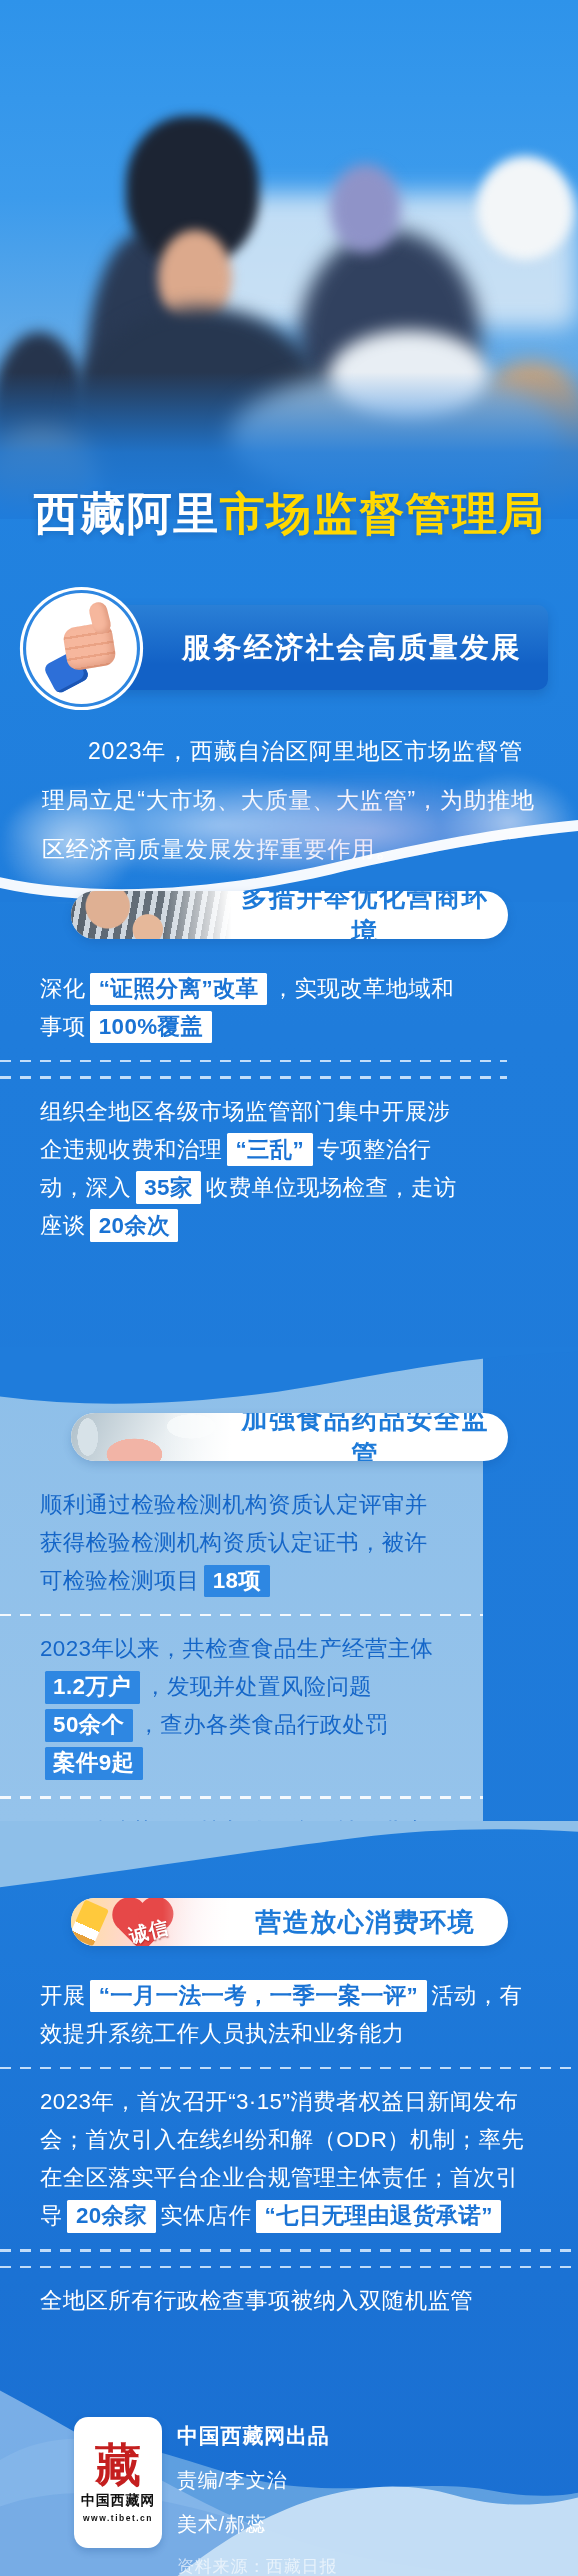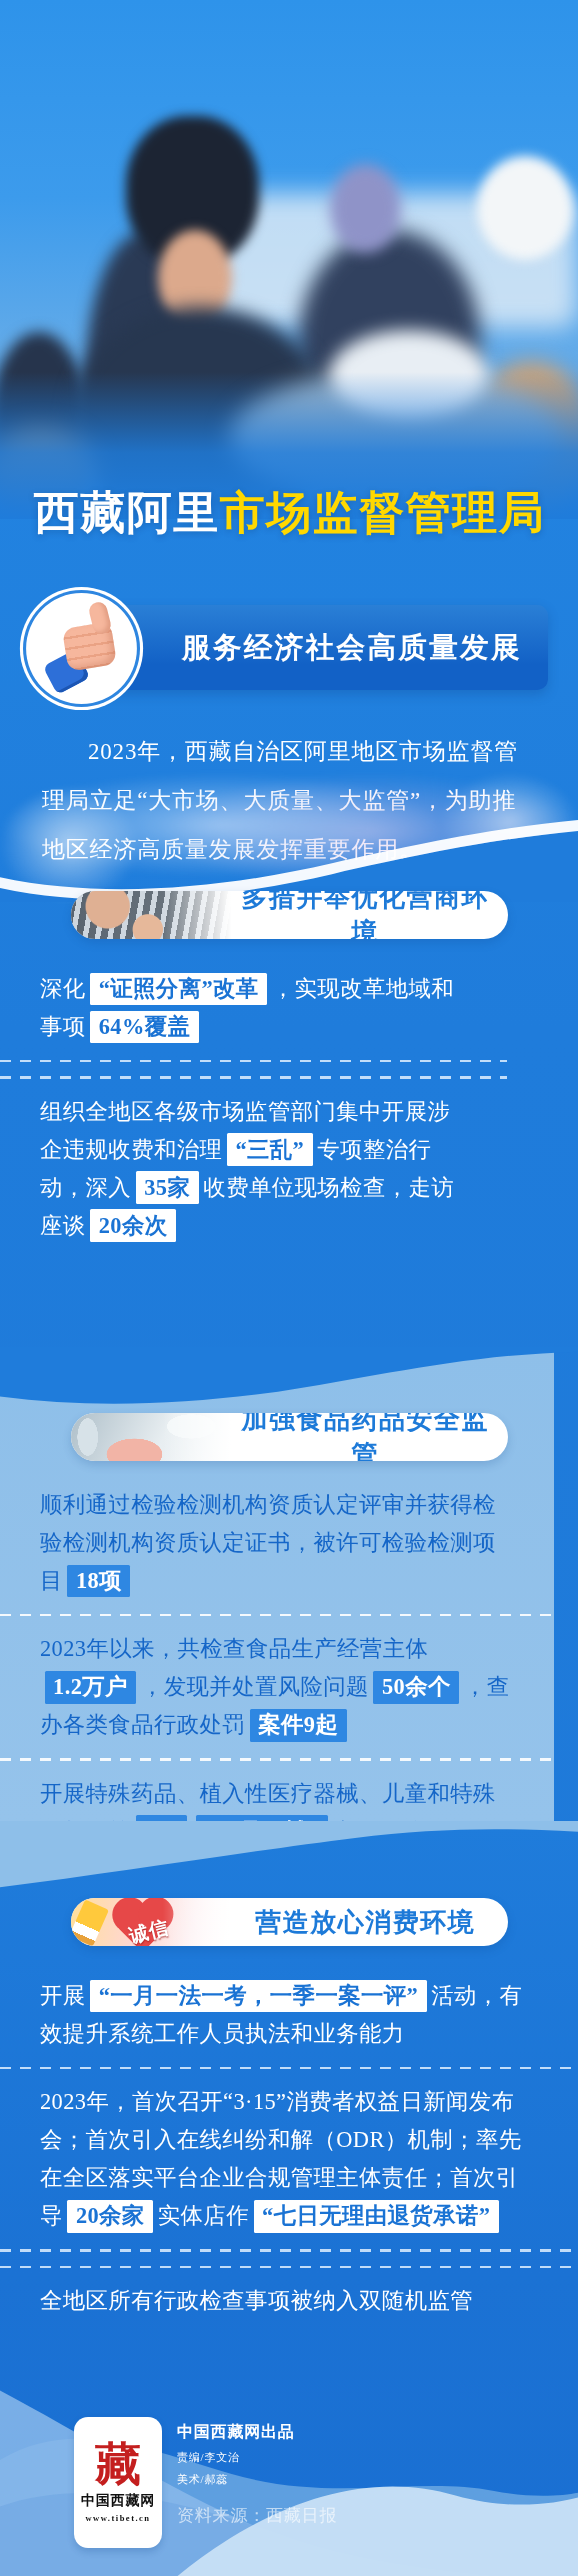--- a/index.html
+++ b/index.html
@@ -1,20 +1,20 @@
 <!DOCTYPE html>
 <html style="font-size:12.3px"><head>
 <meta charset="utf-8">
 <style>
   html,body{margin:0;padding:0;background:#dfe9f2;}
   *{box-sizing:border-box;}
   #page{
     position:relative;width:579px;height:2576px;margin:0 auto;overflow:hidden;
     background:linear-gradient(180deg,#2488e4 0%,#1f7cdb 40%,#1e78d8 100%);
-    font-family:Liberation Serif, serif;
+    font-family:Liberation Sans, sans-serif;
   }
   
   .hero{position:absolute;top:0;left:0;width:579px;height:519px;overflow:hidden;}
   .hero .sky{position:absolute;inset:0;background:linear-gradient(180deg,#2e93ea 0%,#3c9bec 38%,#63abe9 68%,#2f86dd 100%);}
   .blob{position:absolute;border-radius:50%;}
   .building{position:absolute;left:208px;top:193px;width:370px;height:135px;background:#edf3f8;opacity:.75;filter:blur(12.3px);border-radius:18.5px;}
   .bl-1{left:-10.8px;top:332px;width:100px;height:193px;background:#26344c;filter:blur(7px);}
   .bl-2{left:86px;top:232px;width:116px;height:286px;background:#2a3a55;filter:blur(7.7px);}
   .bl-hair{left:126px;top:116px;width:133px;height:150px;background:#1c2433;filter:blur(5.4px);border-radius:46%;}
   .bl-face{left:158px;top:230px;width:74px;height:96px;background:#dca98c;filter:blur(5.4px);}
@@ -88,41 +88,41 @@
   .bullet{margin:0;}
   .mark{display:inline-block;background:#fff;color:#1a73d4;font-weight:900;
     padding:2.3px 8.5px;margin:1.5px 4.6px;border-radius:1.5px;line-height:1.25;}
   .dash{height:2.3px;margin:14px -40px;
     background:repeating-linear-gradient(90deg,rgba(223,239,255,.85) 0 10.8px,transparent 10.8px 20px);}
   
   .sec1{position:absolute;top:868px;left:0;width:507px;}
   .sec1 .pill{margin-top:23px;}
   .sec1 .bullets{margin-top:31px;}
   
-  .sec2{position:absolute;top:1347px;left:0;width:554px;height:475px;background:linear-gradient(180deg,#8ebfe9 0%,#95c3eb 100%);}
+  .sec2{position:absolute;top:1347px;left:0;width:483px;height:475px;background:linear-gradient(180deg,#8ebfe9 0%,#95c3eb 100%);}
   .wave2{position:absolute;top:0;left:0;width:579px;height:71px;}
   .sec2 .pill{margin-top:66px;}
   .sec2 .bullets{margin-top:25px;color:#1566c8;}
   .sec2 .mark{background:#2e87e2;color:#fff;}
   .sec2 .dash{background:repeating-linear-gradient(90deg,rgba(255,255,255,.9) 0 10.8px,transparent 10.8px 20px);}
   
   .sec3{position:absolute;top:1821px;left:0;width:579px;height:755px;background:linear-gradient(180deg,#1f7cdb 0%,#1b72d4 60%,#1a6fd2 100%);}
   .wave3{position:absolute;top:0;left:0;width:579px;height:77px;}
   .sec3 .pill{margin-top:77px;}
   .sec3 .bullets{margin-top:31px;}
   .waves-bottom{position:absolute;bottom:0;left:0;width:579px;height:232px;z-index:1;}
   .footer{position:absolute;top:596px;left:0;width:579px;z-index:2;}
   .logo-card{position:absolute;left:74px;top:0;width:88px;height:131px;background:#fff;border-radius:14px;
     display:flex;flex-direction:column;align-items:center;justify-content:center;box-shadow:0 3.1px 7.7px rgba(10,60,130,.2);}
   .logo-glyph{color:#c41f1f;font-size:46px;font-weight:900;line-height:1;margin-bottom:4.6px;}
   .logo-name{color:#111;font-size:14px;font-weight:900;letter-spacing:0.8px;}
   .logo-url{color:#111;font-size:8.5px;font-weight:700;letter-spacing:1.5px;margin-top:3px;}
   .credits{position:absolute;left:177px;top:4.6px;color:#fff;}
-  .credit-produced{font-size:16px;font-weight:900;letter-spacing:0.8px;}
-  .credit-line{font-size:11px;margin-top:7px;letter-spacing:0.8px;}
+  .credit-produced{font-size:21px;font-weight:900;letter-spacing:0.8px;}
+  .credit-line{font-size:20px;margin-top:17px;letter-spacing:0.8px;}
   .credit-source{font-size:17px;margin-top:17px;opacity:.62;letter-spacing:0.8px;}
 </style>
 </head>
 <body>
 
 <div id="page">
 
   <div class="hero">
     <div class="sky"></div>
     <div class="building"></div>
@@ -163,21 +163,21 @@
     <path d="M0,110 C140,140 300,122 430,92 C560,62 660,44 750,36 L750,128 L0,128 Z" fill="#1f7cdb"></path>
     <path d="M0,96 C140,126 300,108 430,78 C560,48 660,30 750,22 L750,36 C660,44 560,62 430,92 C300,122 140,140 0,110 Z" fill="#ffffff" opacity="0.95"></path>
   </svg>
 
   <div class="sec1">
     <div class="pill">
       <div class="pill-photo ph-keyboard"></div>
       <div class="pill-title">多措并举优化营商环境</div>
     </div>
     <div class="bullets">
-        <div class="bullet">深化<span class="mark">“证照分离”改革</span>，实现改革地域和事项<span class="mark">64%覆盖</span></div>
+        <div class="bullet">深化<span class="mark">“证照分离”改革</span>，实现改革地域和事项<span class="mark">100%覆盖</span></div>
         <div class="dash"></div>
         <div class="dash"></div>
         <div class="bullet">组织全地区各级市场监管部门集中开展涉企违规收费和治理<span class="mark">“三乱”</span>专项整治行动，深入<span class="mark">35家</span>收费单位现场检查，走访座谈<span class="mark">20余次</span></div>
       </div>
   </div>
 
   <div class="sec2">
     <svg class="wave2" viewBox="0 0 750 92" preserveAspectRatio="none">
       <path d="M0,0 H750 V6 C600,10 480,40 360,58 C240,74 120,80 0,64 Z" fill="#1f7cdb"></path>
     </svg>

